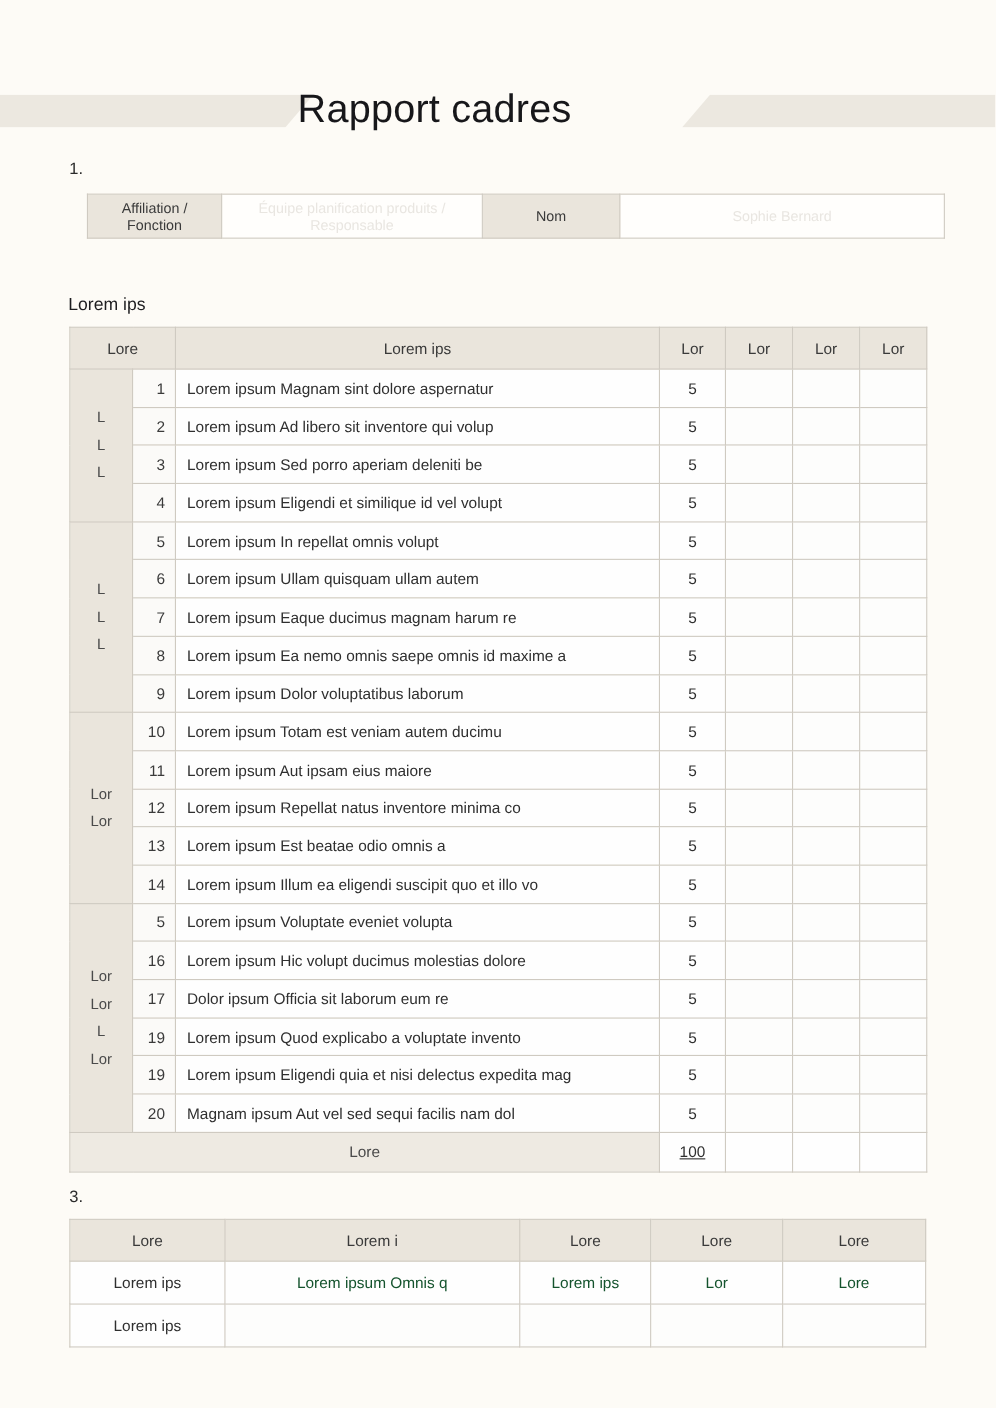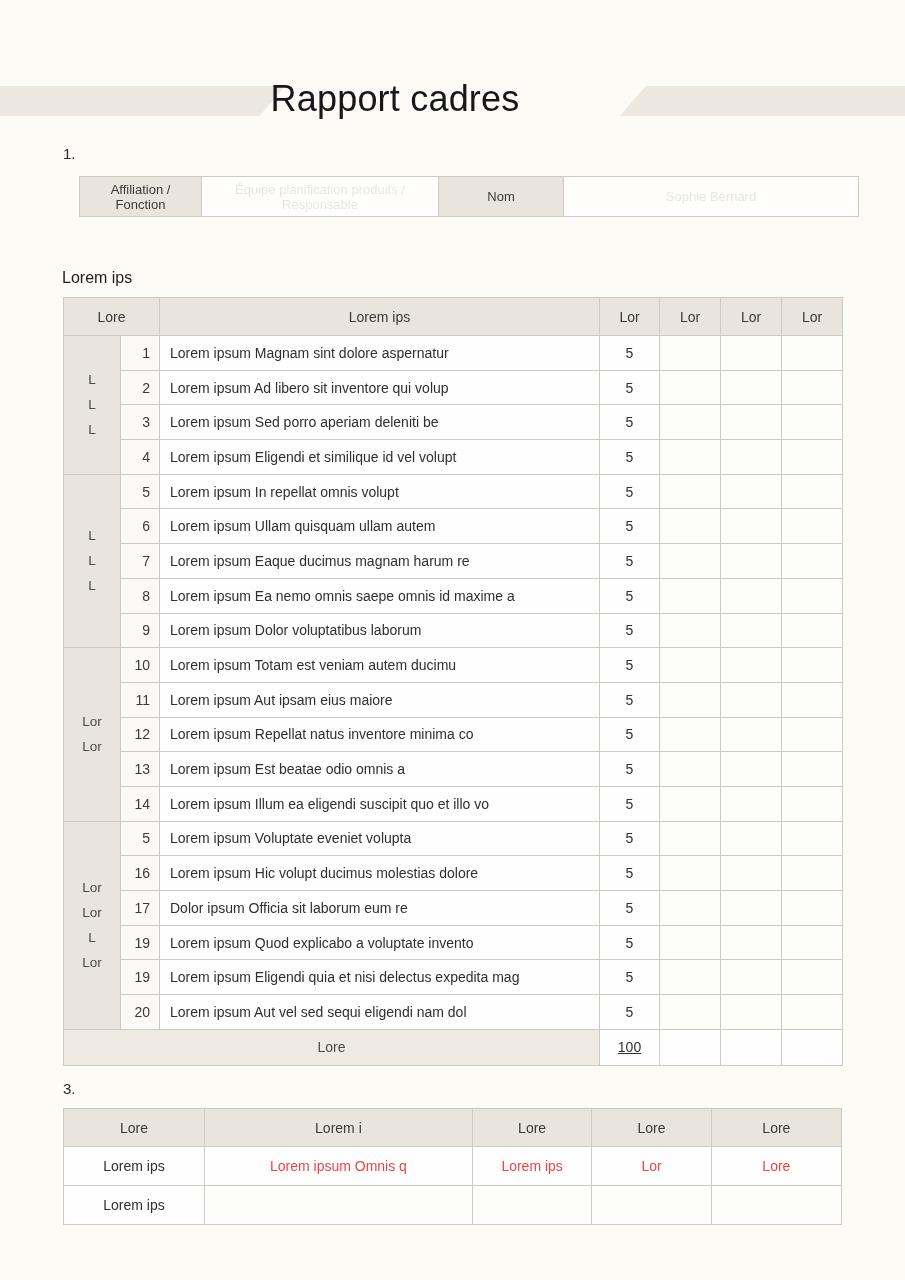--- a/index.html
+++ b/index.html
@@ -184,21 +184,21 @@
     font-size: 14px;
     color: #3a3a3a;
   }
   .tbl-foot td {
     height: 39px;
     background: #fefefe;
     text-align: center;
     font-size: 14px;
     color: #2f2f2f;
   }
-  .tbl-foot td.ghost { color: #ef4444; }
+  .tbl-foot td.ghost { color: #14532d; }
   .tbl-foot td.empty { background: #fdfdfc; }
 </style>
 </head>
 <body>
 
 <div class="title-band">
   <div class="ribbon ribbon-left"></div>
   <div class="ribbon ribbon-right"></div>
 </div>
 <div class="doc-title">Rapport cadres</div>
@@ -396,21 +396,21 @@
       <tr>
         <td class="idx">19</td>
         <td class="desc">Lorem ipsum Eligendi quia et nisi delectus expedita mag</td>
         <td class="num">5</td>
         <td class="blank"></td>
         <td class="blank"></td>
         <td class="blank"></td>
       </tr>
       <tr>
         <td class="idx">20</td>
-        <td class="desc">Lorem ipsum Aut vel sed sequi eligendi nam dol</td>
+        <td class="desc">Magnam ipsum Aut vel sed sequi facilis nam dol</td>
         <td class="num">5</td>
         <td class="blank"></td>
         <td class="blank"></td>
         <td class="blank"></td>
       </tr>
       <tr class="total">
         <td class="tot-label" colspan="3">Lore</td>
         <td class="tot-num">100</td>
         <td class="tot-num"></td>
         <td class="tot-num"></td>

